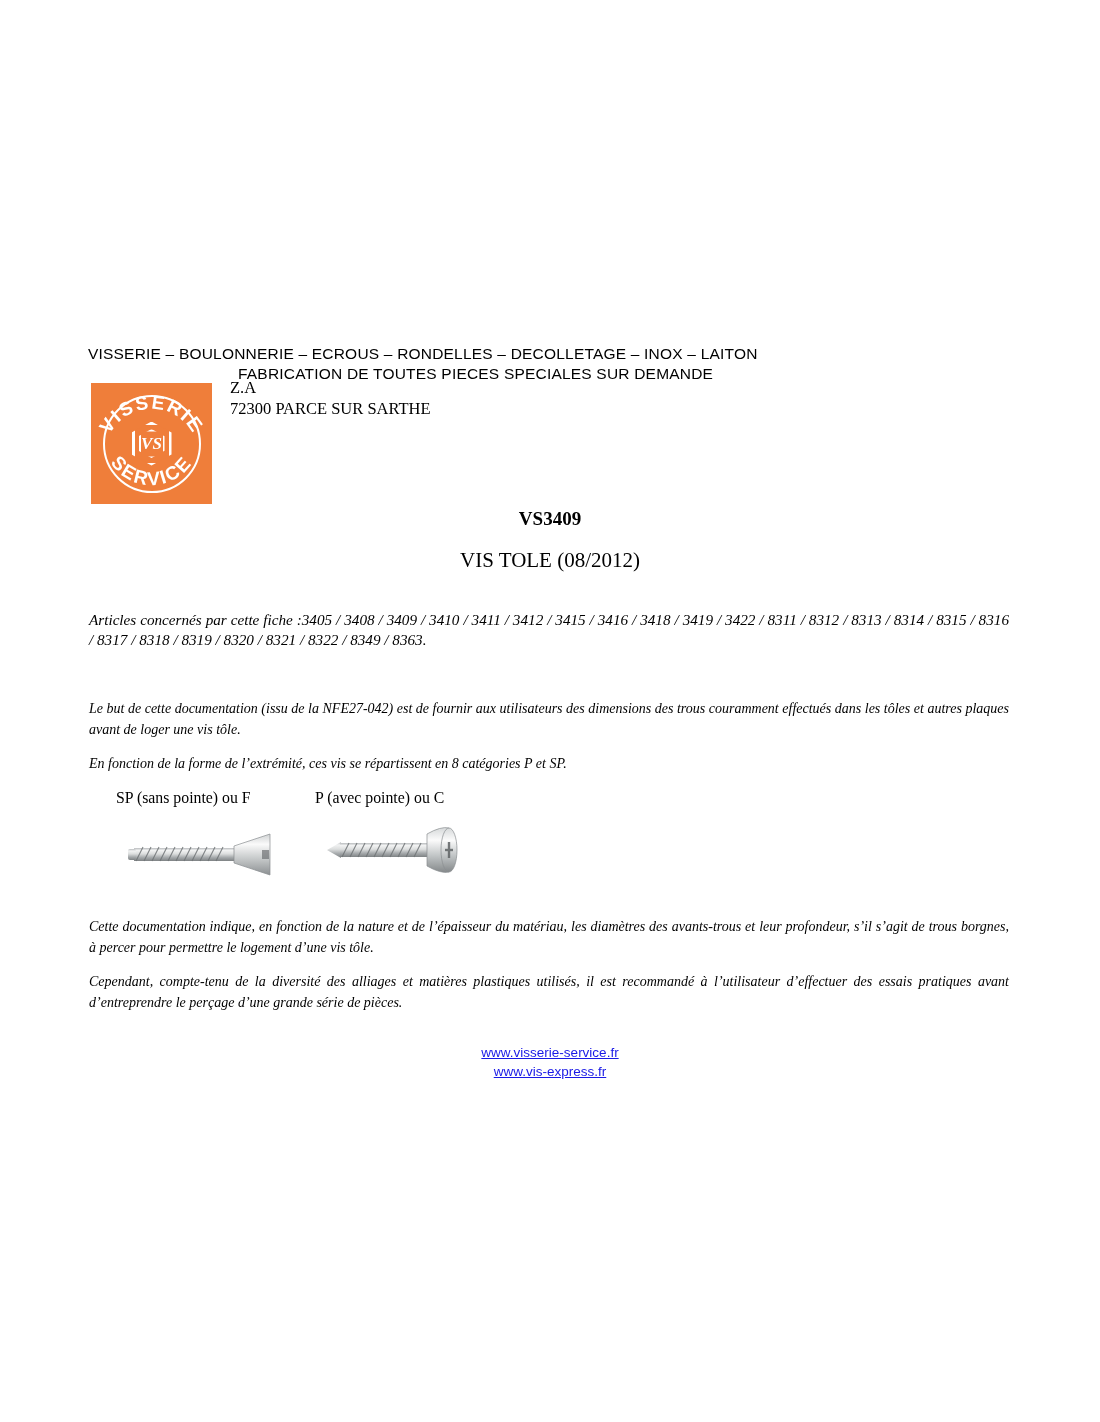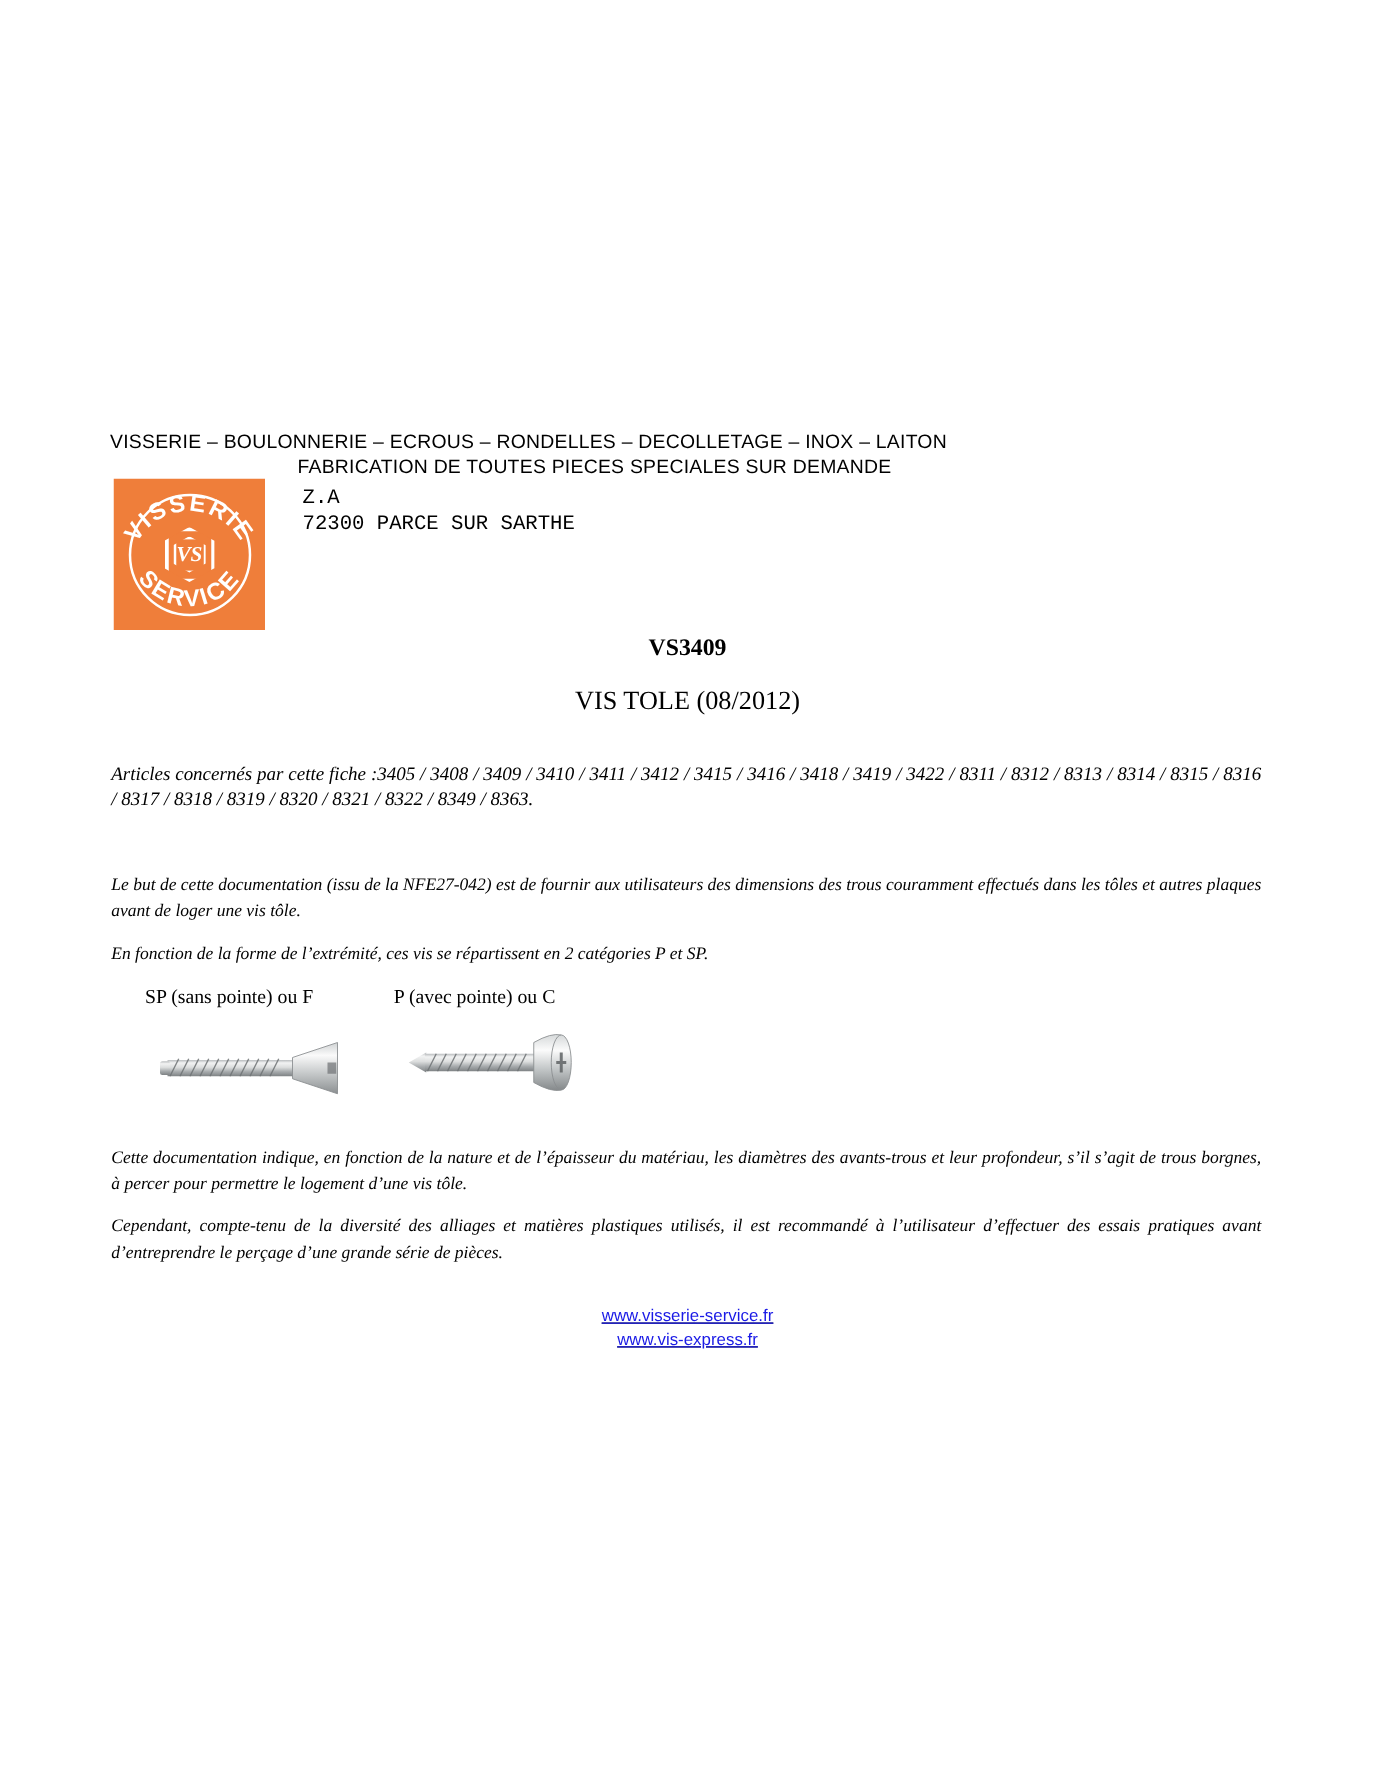--- a/index.html
+++ b/index.html
@@ -112,25 +112,24 @@
     fill: #ffffff;
     font-family: "Liberation Sans", sans-serif;
     font-weight: bold;
     font-size: 19px;
     letter-spacing: 2px;
   }
 
   .addr {
     position: absolute;
     left: 230px;
-    top: 387px;
-    font-family: Liberation Mono, monospace;
+    top: 377px;
+    font-family: Liberation Serif, serif;
     font-size: 16.5px;
     line-height: 21px;
-    margin-left: 12px;
   }
 
   
   .doc-code {
     position: absolute;
     left: 0;
     top: 508px;
     width: 1100px;
     text-align: center;
     font-family: "Liberation Serif", serif;
@@ -198,21 +197,20 @@
   
   .links {
     position: absolute;
     left: 0;
     top: 1043px;
     width: 1100px;
     text-align: center;
     font-family: "Liberation Sans", sans-serif;
     font-size: 13.5px;
     line-height: 19px;
-    text-decoration: underline;
   }
   .links a {
     color: #1a1ae6;
     text-decoration: underline;
     display: block;
   }
 </style>
 </head>
 <body>
 
@@ -246,21 +244,21 @@
     <div>Z.A</div>
     <div>72300 PARCE SUR SARTHE</div>
   </div>
 
   <div class="doc-code">VS3409</div>
   <div class="doc-title">VIS TOLE (08/2012)</div>
 
   <div class="articles">Articles concernés par cette fiche :3405 / 3408 / 3409 / 3410 / 3411 / 3412 / 3415 / 3416 / 3418 / 3419 / 3422 / 8311 / 8312 / 8313 / 8314 / 8315 / 8316 / 8317 / 8318 / 8319 / 8320 / 8321 / 8322 / 8349 / 8363.</div>
 
   <div class="para p1">Le but de cette documentation (issu de la NFE27-042) est de fournir aux utilisateurs des dimensions des trous couramment effectués dans les tôles et autres plaques avant de loger une vis tôle.</div>
-  <div class="para p2">En fonction de la forme de l’extrémité, ces vis se répartissent en 2 catégories P et SP.</div>
+  <div class="para p2">En fonction de la forme de l’extrémité, ces vis se répartissent en 8 catégories P et SP.</div>
 
   <div class="cat-labels">
     <span class="c1">SP (sans pointe) ou F</span>
     <span class="c2">P (avec pointe) ou C</span>
   </div>
 
   <div class="screw-area">
 
     <svg class="screw screw-sp" viewBox="0 0 150 52">
       <defs>

